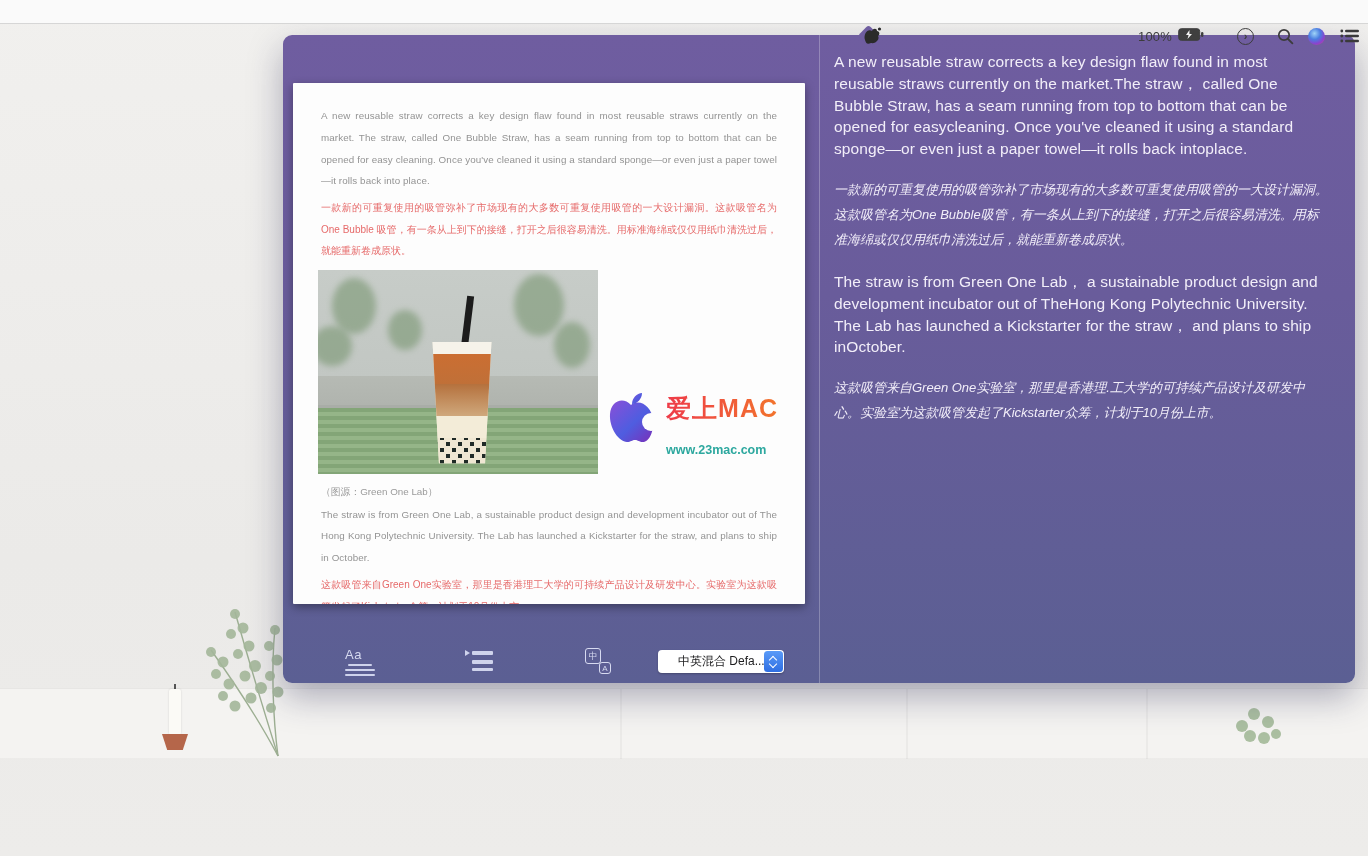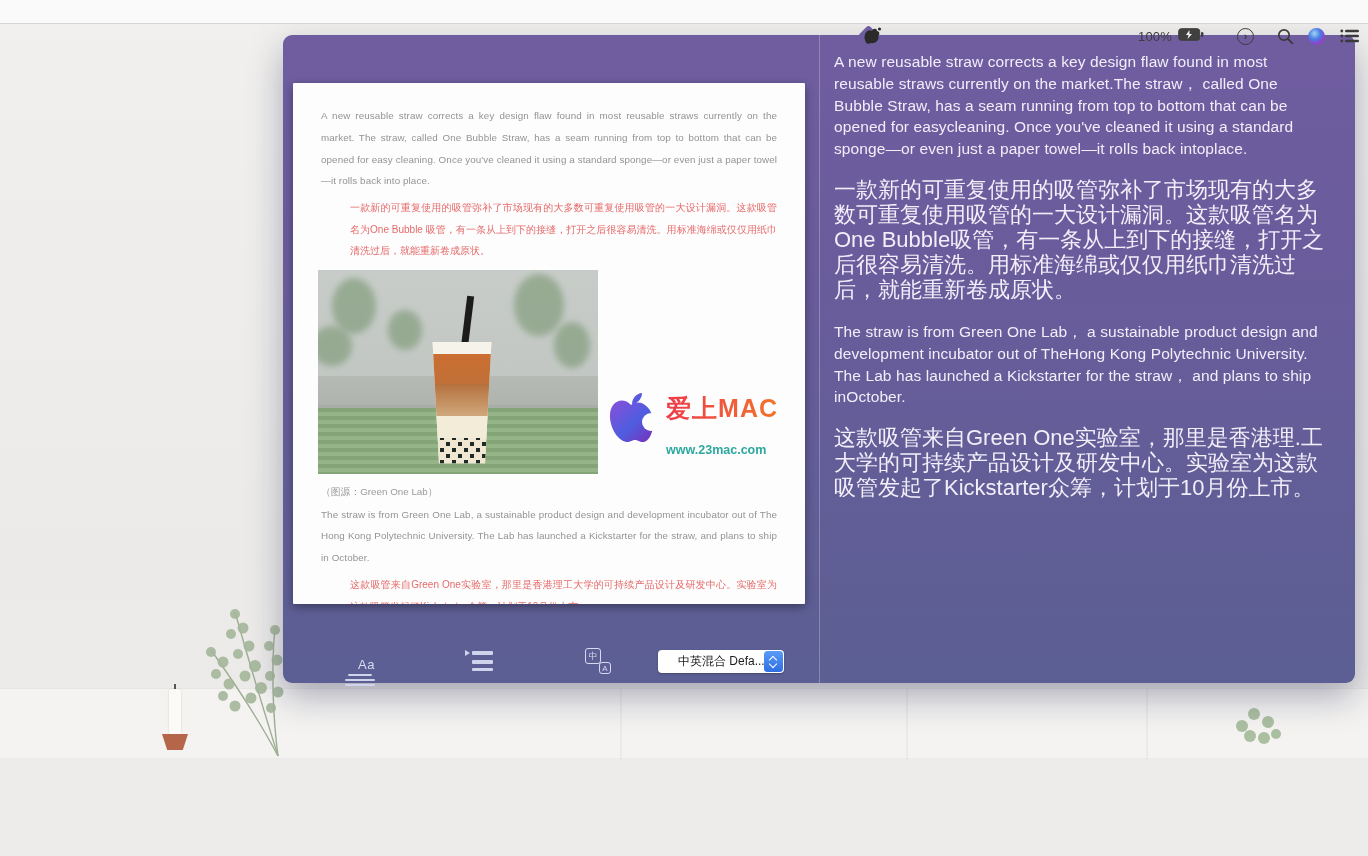--- a/index.html
+++ b/index.html
@@ -34,21 +34,21 @@
     background:linear-gradient(180deg,#6f5da0 0%, #695c9b 40%, #5b5f93 100%);
     box-shadow:0 14px 34px rgba(40,40,80,.35); z-index:30; }
   .pop-arrow { position:absolute; left:578px; top:-7px; width:15px; height:15px; background:#6f5da0;
     transform:rotate(45deg); border-radius:3px; }
   .pop-divider { position:absolute; left:536px; top:0; bottom:0; width:1px; background:rgba(255,255,255,.26); }
 
   
   .page { position:absolute; left:10px; top:48px; width:512px; height:521px; background:#fdfdfd;
     border-radius:1px; box-shadow:0 3px 10px rgba(0,0,0,.38); padding:22px 28px; overflow:hidden; }
   .den { color:#939393; font-size:9.8px; line-height:21.8px; text-align:justify; letter-spacing:.1px; }
-  .dcn { color:#e66a6a; font-size:10px; line-height:21.5px; text-align:justify; margin-top:5px;margin-left:29px; }
+  .dcn { color:#e66a6a; font-size:10px; line-height:21.5px; text-align:justify; margin-top:5px; }
   .dcap { color:#9a9a9a; font-size:9.8px; margin-top:12px; }
 
   
   .photo { position:relative; width:280px; height:204px; margin:8px 0 0 -3px; overflow:hidden;
     background:linear-gradient(180deg,#c7ccc8 0%, #c2c7c3 52%, #b6bab4 52%, #b0b4ae 66%, #a9ada7 66%); }
   .vine { position:absolute; border-radius:50%; filter:blur(3px); background:#7f9a78; opacity:.65; }
   .bench { position:absolute; left:0; bottom:0; width:100%; height:66px;
     background:repeating-linear-gradient(180deg,#83a577 0 4px,#95b588 4px 8px); }
   .straw { position:absolute; left:146px; top:26px; width:7px; height:52px; background:#1c1c1c; transform:rotate(7deg); }
   .cup { position:absolute; left:112px; top:72px; width:64px; height:124px;
@@ -65,21 +65,21 @@
   
   .watermark { position:absolute; left:315px; top:309px; width:170px; display:flex; align-items:flex-start;justify-content:space-between; }
   .wm-texts { margin-left:6px; }
   .wm-title { font-size:25px; font-weight:bold; letter-spacing:1px;
     background:linear-gradient(90deg,#ee3b49,#f2742c); -webkit-background-clip:text; background-clip:text; color:transparent; }
   .wm-url { font-size:12.5px; font-weight:bold; color:#2da89f; margin-top:18px; }
 
   
   .ltoolbar { position:absolute; left:0; top:608px; width:536px; height:40px; }
   .tl-icon { position:absolute; color:#d7daf0; }
-  .fontsize-ic { left:62px; top:4px; width:30px; text-align:right;margin-top:10px; }
+  .fontsize-ic { left:62px; top:4px; width:30px; text-align:left; }
   .fontsize-ic .aa { font-size:13px; letter-spacing:.5px; color:#d7daf0; }
   .fontsize-ic .ln { height:2px; background:#cfd3ec; margin-top:3px; border-radius:1px; }
   .listview-ic { left:182px; top:7px; width:28px; }
   .listview-ic .row { display:flex; align-items:center; margin-bottom:4px; }
   .listview-ic .tri { width:0; height:0; border-left:5px solid #cfd3ec; border-top:3.5px solid transparent; border-bottom:3.5px solid transparent; margin-right:2px;}
   .listview-ic .bar { height:3.5px; background:#cfd3ec; border-radius:1px; flex:1; }
   .translate-ic { left:302px; top:5px; width:26px; height:26px; position:absolute; }
   .translate-ic .b1 { position:absolute; left:0; top:0; width:16px; height:16px; border:1.6px solid #d7daf0; border-radius:3px;
     font-size:9px; color:#d7daf0; display:flex; align-items:center; justify-content:center; }
   .translate-ic .b2 { position:absolute; right:0; bottom:0; width:12px; height:12px; border:1.6px solid #d7daf0; border-radius:3px;
@@ -90,21 +90,21 @@
   .dd-stepper { width:19px; height:21px; margin-right:1px; border-radius:3.5px;
     background:linear-gradient(180deg,#5a9bf8,#2f6ee2); display:flex; flex-direction:column; align-items:center; justify-content:center; }
   .dd-stepper .chev { width:7px; height:7px; position:relative; }
   .dd-stepper .chev:before { content:""; position:absolute; left:0; top:2px; width:5px; height:5px; border:1.7px solid #fff;
     border-right:none; border-bottom:none; transform:rotate(45deg); }
   .dd-stepper .chev.down:before { transform:rotate(225deg); top:-1px; }
 
   
   .rpanel { position:absolute; left:537px; top:0; width:535px; height:648px; padding:16px 26px 0 14px; }
   .ren { font-size:15.5px; line-height:21.8px; color:#f2eef9; letter-spacing:.1px; }
-  .rcn { font-size:22px; line-height:25px; color:#f2eef9; }
+  .rcn { font-size:13px; line-height:25px; color:#f2eef9;font-style:italic; }
   .m1 { margin-top:17px; } .m2 { margin-top:9px; } .m3 { margin-top:19px; }
 
   
   .banner { position:absolute; left:0; top:750px; width:100%; height:106px;
     background:linear-gradient(180deg,rgba(140,140,140,.94),rgba(122,122,122,.94));
     display:flex; align-items:center; justify-content:center; z-index:20; }
   .banner-title { color:#fdfdfd; font-size:54px; font-weight:300; letter-spacing:1.5px; margin-left:22px; }
 </style>
 </head>
 <body>

